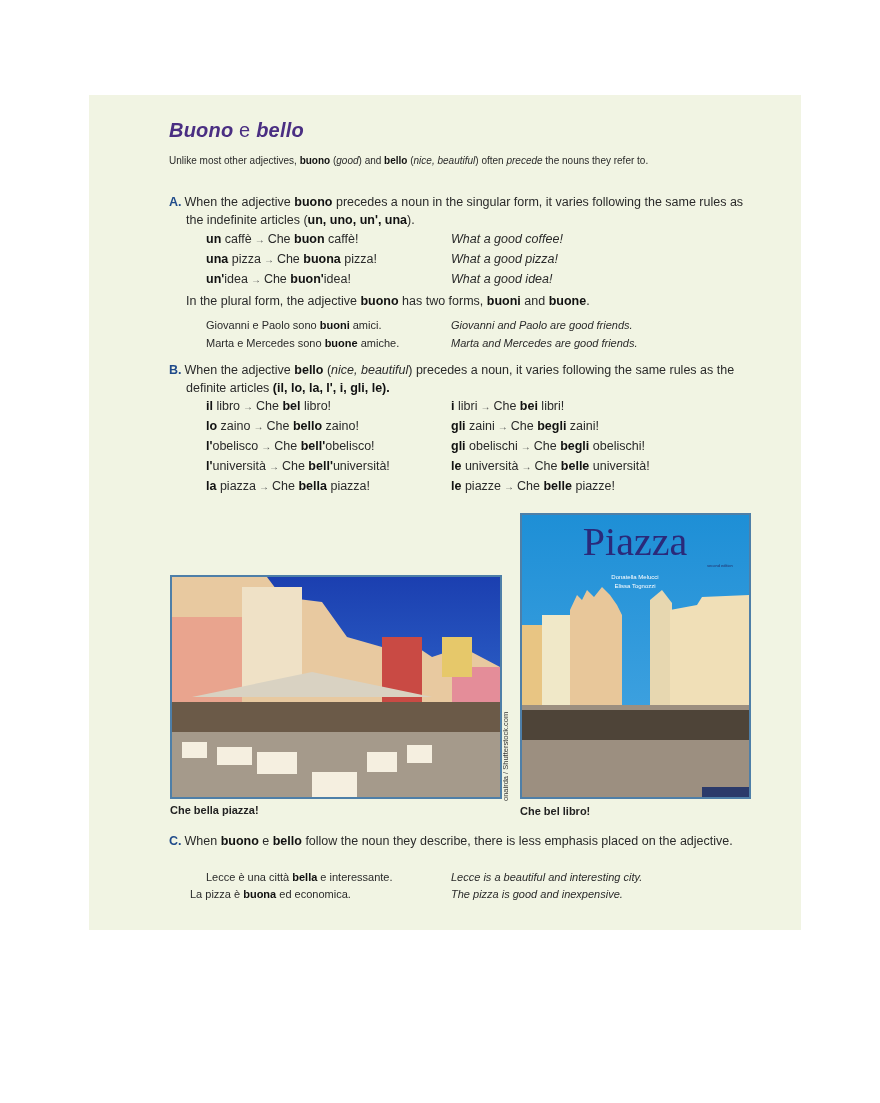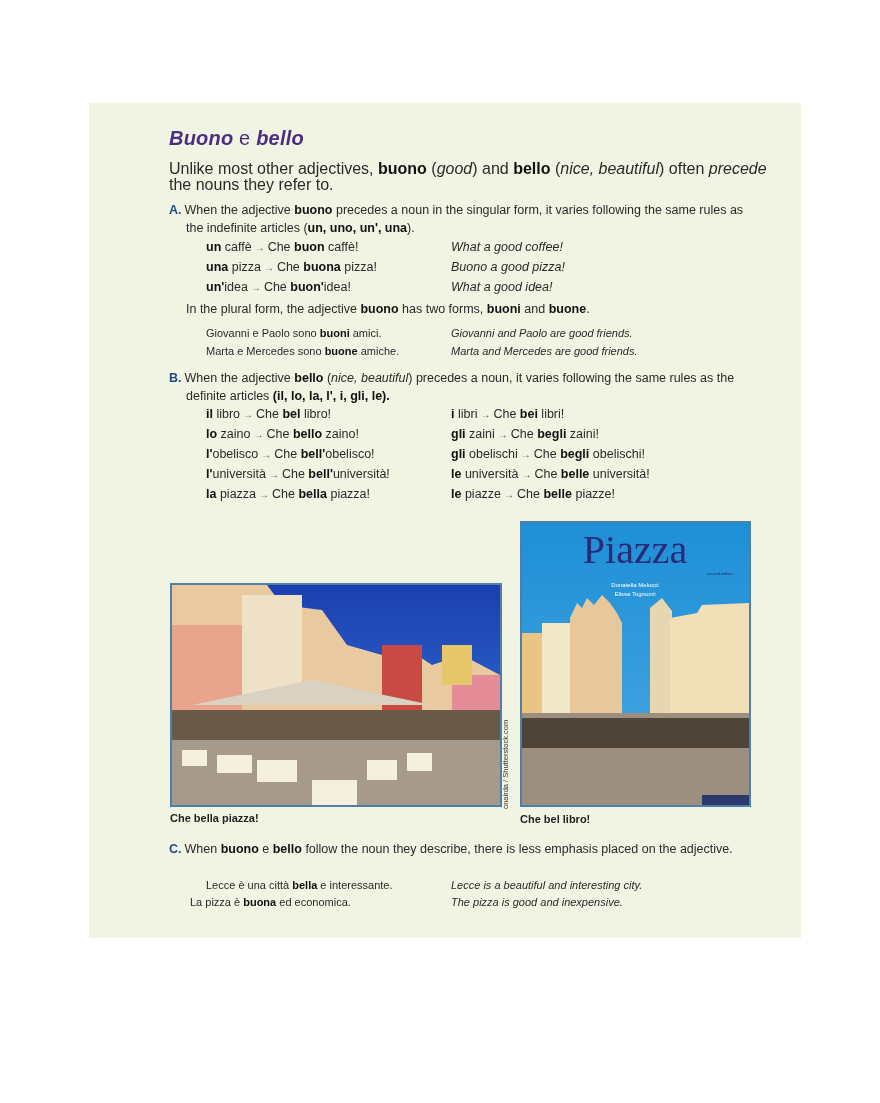--- a/index.html
+++ b/index.html
@@ -5,29 +5,28 @@
   html, body { margin: 0; padding: 0; }
   body {
     width: 880px; height: 1103px; background: #ffffff;
     position: relative; overflow: hidden;
     font-family: "Liberation Sans", "DejaVu Sans", sans-serif;
     color: #2a2a2a;
   }
   .page {
     position: absolute; left: 89px; top: 95px; width: 712px; height: 835px;
     background: #f1f4e3;
-    margin-top: 8px;
   }
   .abs { position: absolute; }
   .title {
     left: 80px; top: 24px; font-size: 20px; font-weight: bold; font-style: italic;
     color: #4a2e82; letter-spacing: 0.2px;
   }
   .title .plain { font-style: normal; font-weight: bold; }
-  .intro { left: 80px; top: 58px; width: 600px; font-size: 16px; line-height: 16px; }
+  .intro { left: 80px; top: 58px; width: 600px; font-size: 10px; line-height: 16px; }
   .sec { font-size: 12.5px; line-height: 18px; }
   .sec .lbl { color: #1f4a8a; font-weight: bold; margin-right: 3px; }
   .row { position: absolute; font-size: 12.5px; white-space: nowrap; }
   .row.small { font-size: 11px; }
   .en { font-style: italic; }
   b { font-weight: bold; color: #111; }
   .arrow { font-size: 10px; color: #555; margin: 0 3px; }
   .photo {
     position: absolute; border: 2px solid #4e7fa8; box-sizing: border-box; overflow: hidden;
   }
@@ -47,21 +46,21 @@
   <div class="abs intro"><span>Unlike most other adjectives, </span><b>buono</b><span> (</span><i>good</i><span>) and </span><b>bello</b><span> (</span><i>nice, beautiful</i><span>) often </span><i>precede</i><span> the nouns they refer to.</span></div>
 
   <div class="abs sec" style="left:80px;top:98px;width:580px;">
     <div style="text-indent:-17px;padding-left:17px;"><span class="lbl">A.</span><span>When the adjective </span><b>buono</b><span> precedes a noun in the singular form, it varies following the same rules as the indefinite articles (</span><b>un, uno, un', una</b><span>).</span></div>
   </div>
 
   <div class="row" style="left:117px;top:137px;"><b>un</b><span> caffè</span><span class="arrow">→</span><span>Che </span><b>buon</b><span> caffè!</span></div>
   <div class="row en" style="left:362px;top:137px;">What a good coffee!</div>
 
   <div class="row" style="left:117px;top:157px;"><b>una</b><span> pizza</span><span class="arrow">→</span><span>Che </span><b>buona</b><span> pizza!</span></div>
-  <div class="row en" style="left:362px;top:157px;">Buono a good pizza!</div>
+  <div class="row en" style="left:362px;top:157px;">What a good pizza!</div>
 
   <div class="row" style="left:117px;top:177px;"><b>un'</b><span>idea</span><span class="arrow">→</span><span>Che </span><b>buon'</b><span>idea!</span></div>
   <div class="row en" style="left:362px;top:177px;">What a good idea!</div>
 
   <div class="row" style="left:97px;top:199px;"><span>In the plural form, the adjective </span><b>buono</b><span> has two forms, </span><b>buoni</b><span> and </span><b>buone</b><span>.</span></div>
 
   <div class="row small" style="left:117px;top:224px;"><span>Giovanni e Paolo sono </span><b>buoni</b><span> amici.</span></div>
   <div class="row small en" style="left:362px;top:224px;">Giovanni and Paolo are good friends.</div>
   <div class="row small" style="left:117px;top:242px;"><span>Marta e Mercedes sono </span><b>buone</b><span> amiche.</span></div>
   <div class="row small en" style="left:362px;top:242px;">Marta and Mercedes are good friends.</div>

